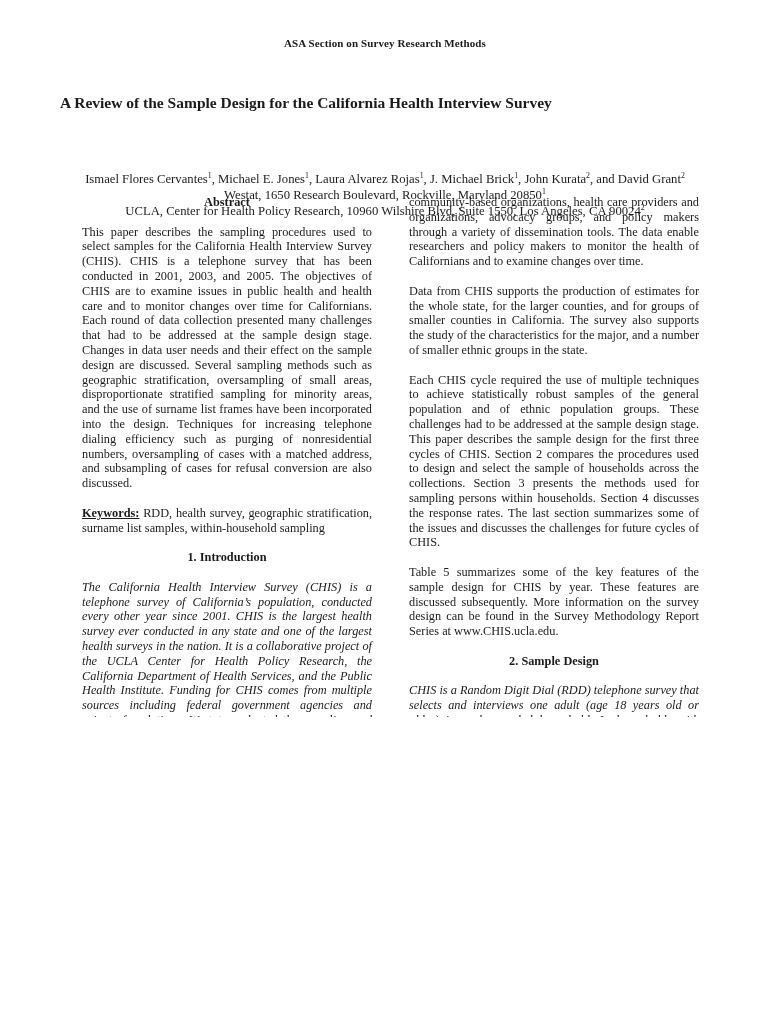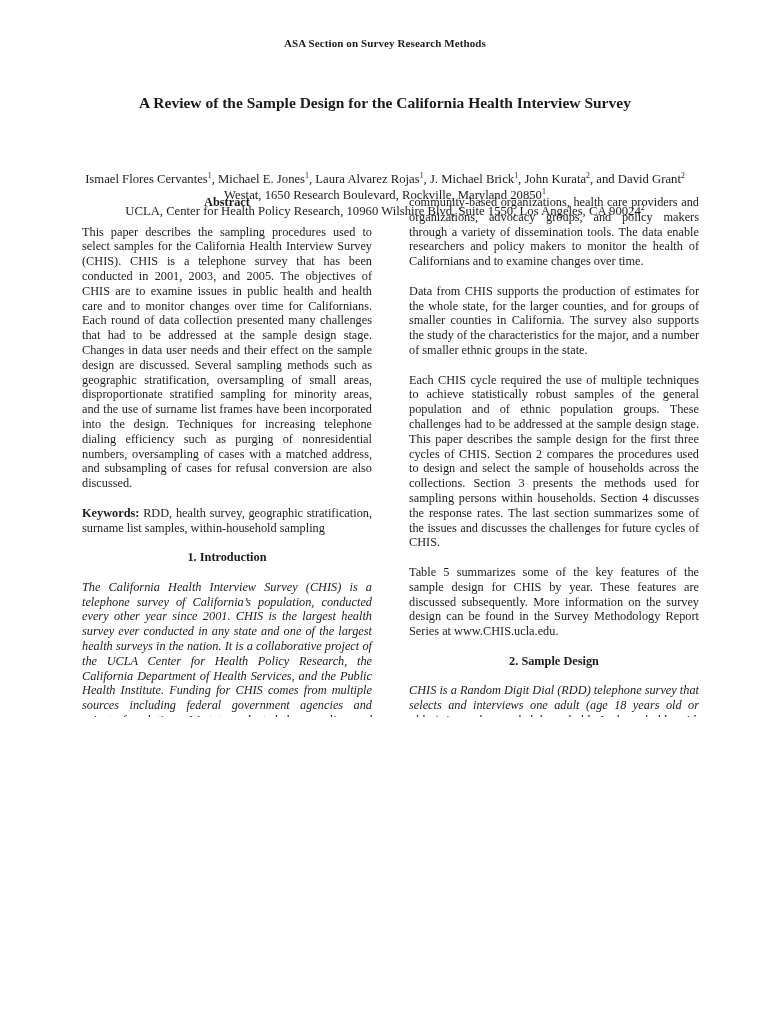--- a/index.html
+++ b/index.html
@@ -13,21 +13,20 @@
     overflow:hidden;
   }
   .running-head {
     position:absolute; top:37px; left:0; right:0;
     text-align:center;
     font-size:11px; font-weight:bold;
     letter-spacing:0.1px;
   }
   .doc-title {
     position:absolute; top:94px; left:60px; right:60px;
-    text-align:center;
     font-size:15.5px; font-weight:bold;
   }
   .byline {
     position:absolute; top:124px; left:30px; right:30px;
     text-align:center;
     font-size:12.7px; line-height:16px;margin-top:47px;
   }
   sup { font-size:0.62em; vertical-align:super; line-height:0; }
   .columns {
     position:absolute; top:195px; left:82px;
@@ -38,21 +37,21 @@
     font-size:12.3px; line-height:14.8px;
     text-align:justify;
   }
   .col p { margin:0 0 14.8px 0; }
   .col p:last-child { margin-bottom:0;font-style:italic; }
   .col h2 {
     font-size:12.3px; font-weight:bold;
     text-align:center;
     margin:0 0 14.8px 0;
   }
-  .kw-label { font-weight:bold; }
+  .kw-label { font-weight:bold;text-decoration:underline; }
   .page-number {
     position:absolute; top:957px; left:0; right:0;
     text-align:center;
     font-size:12.5px; font-weight:normal;
   }
 </style>
 </head>
 <body>
 
 <div class="page">

